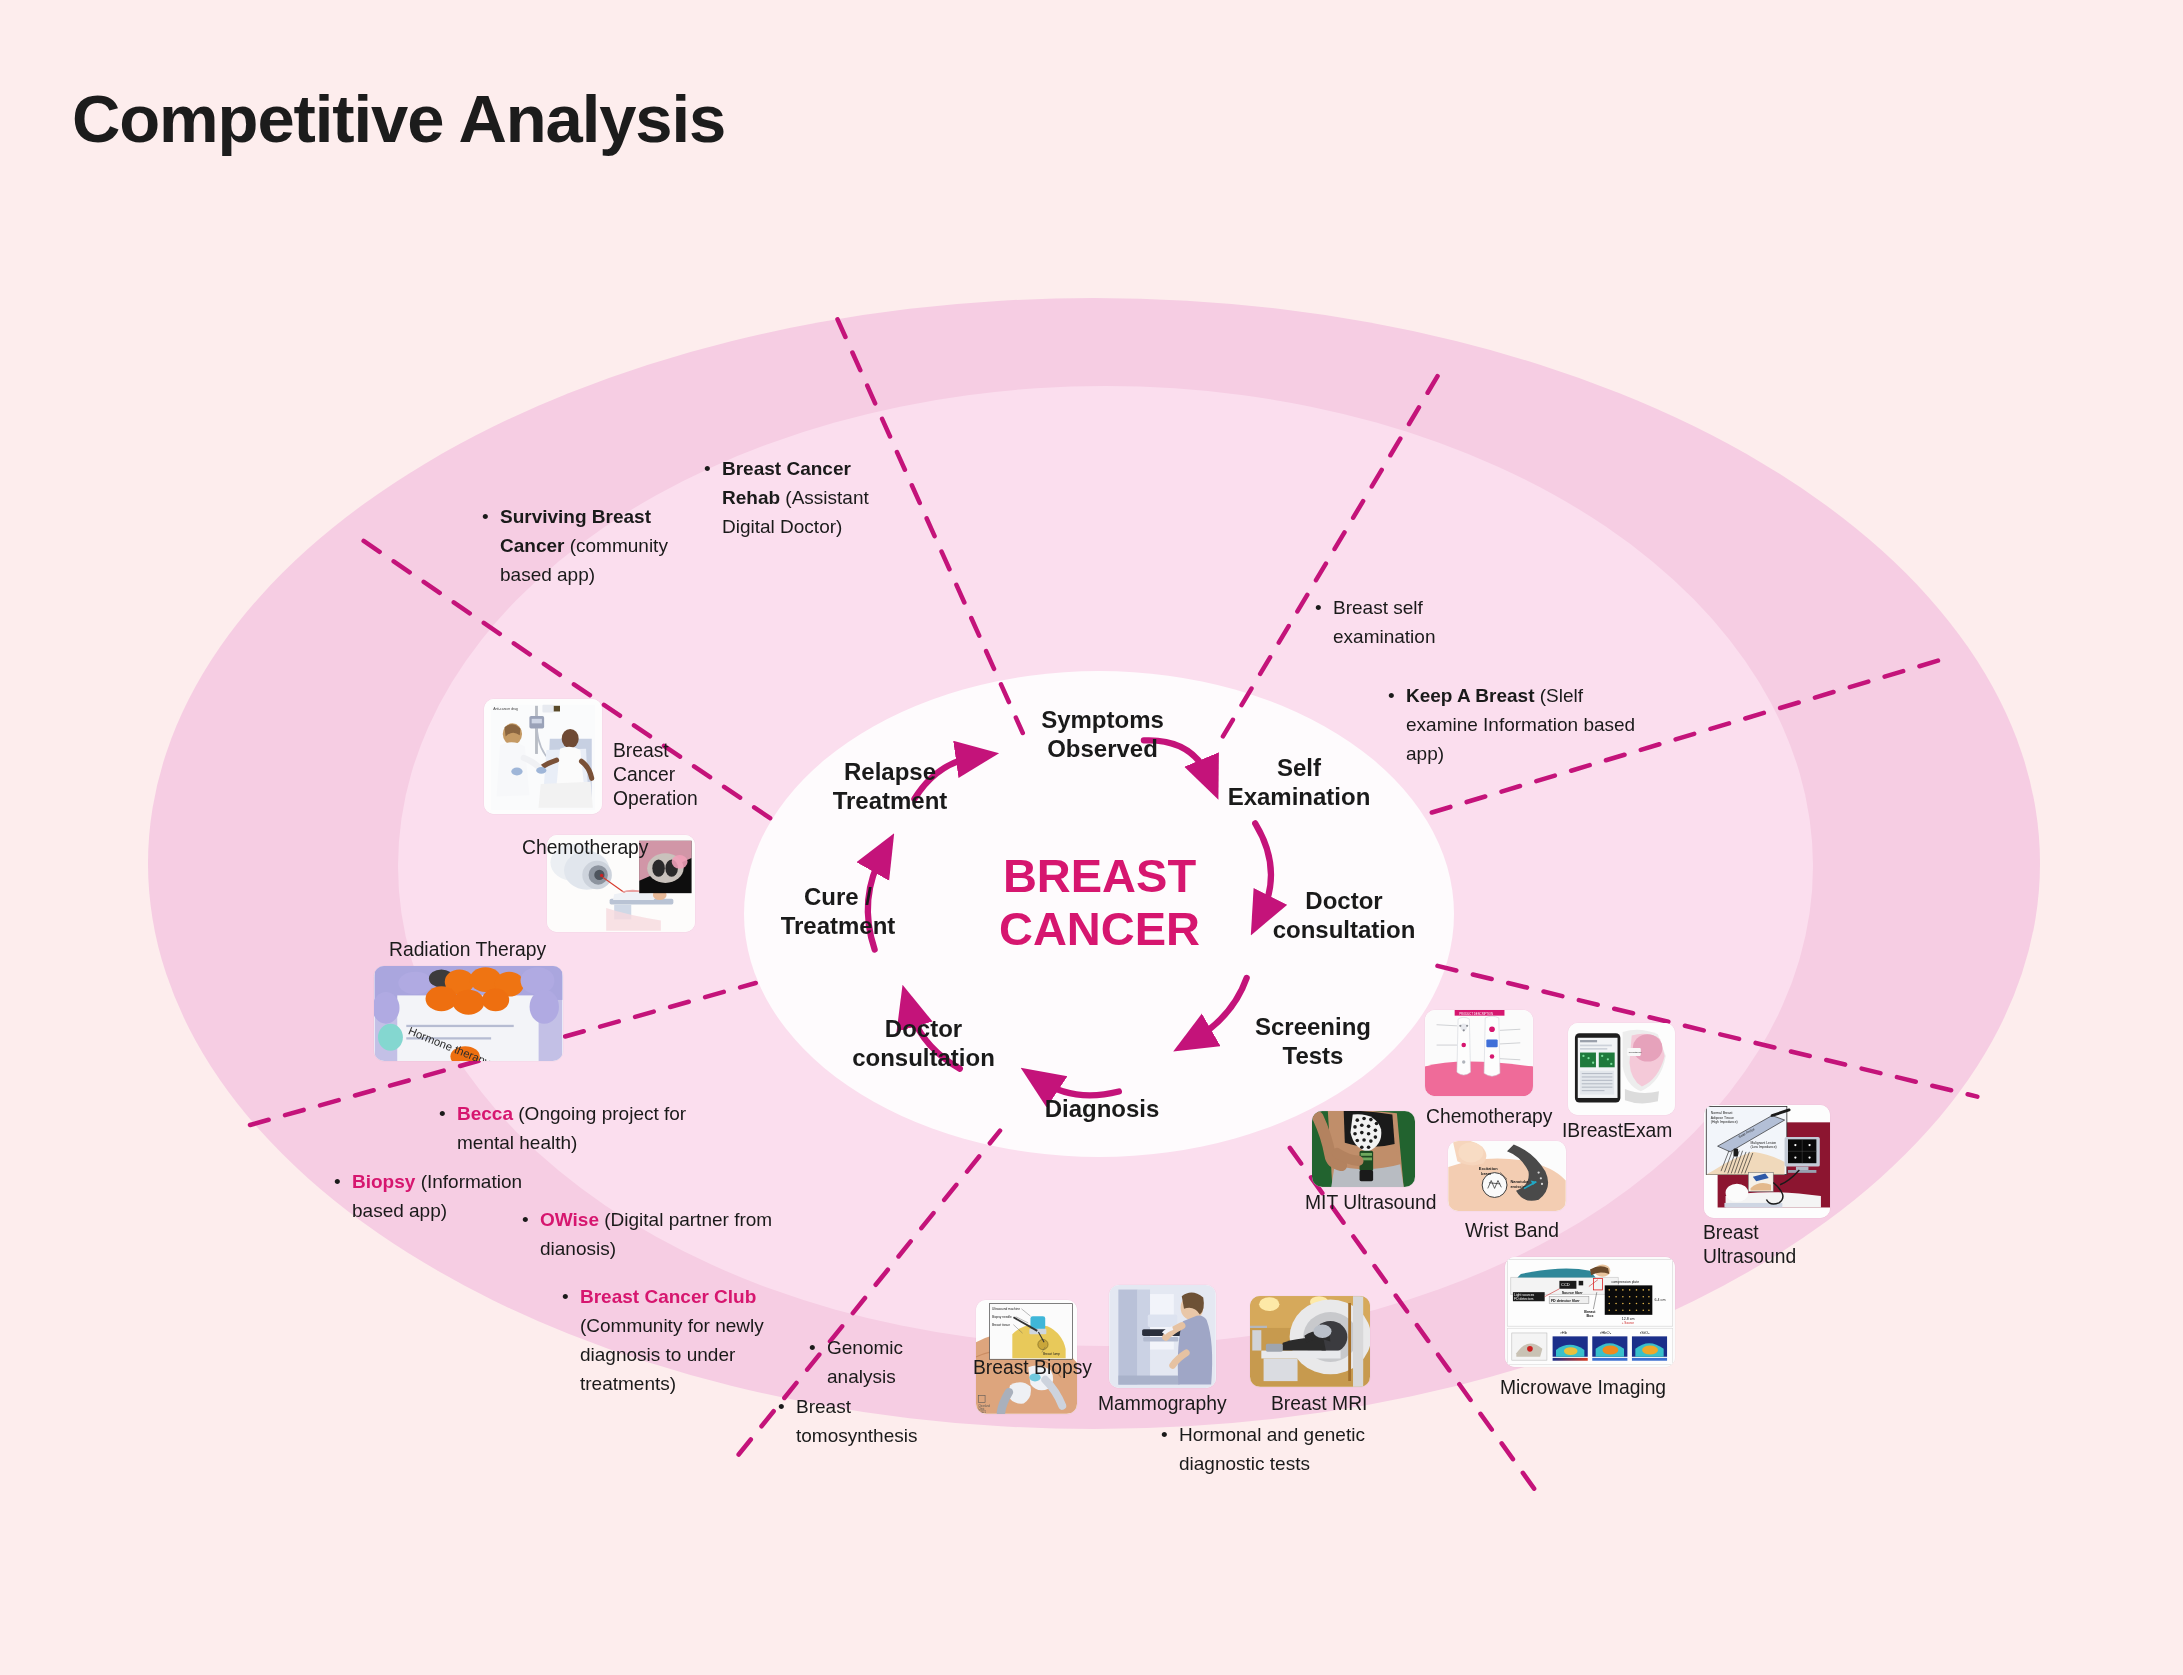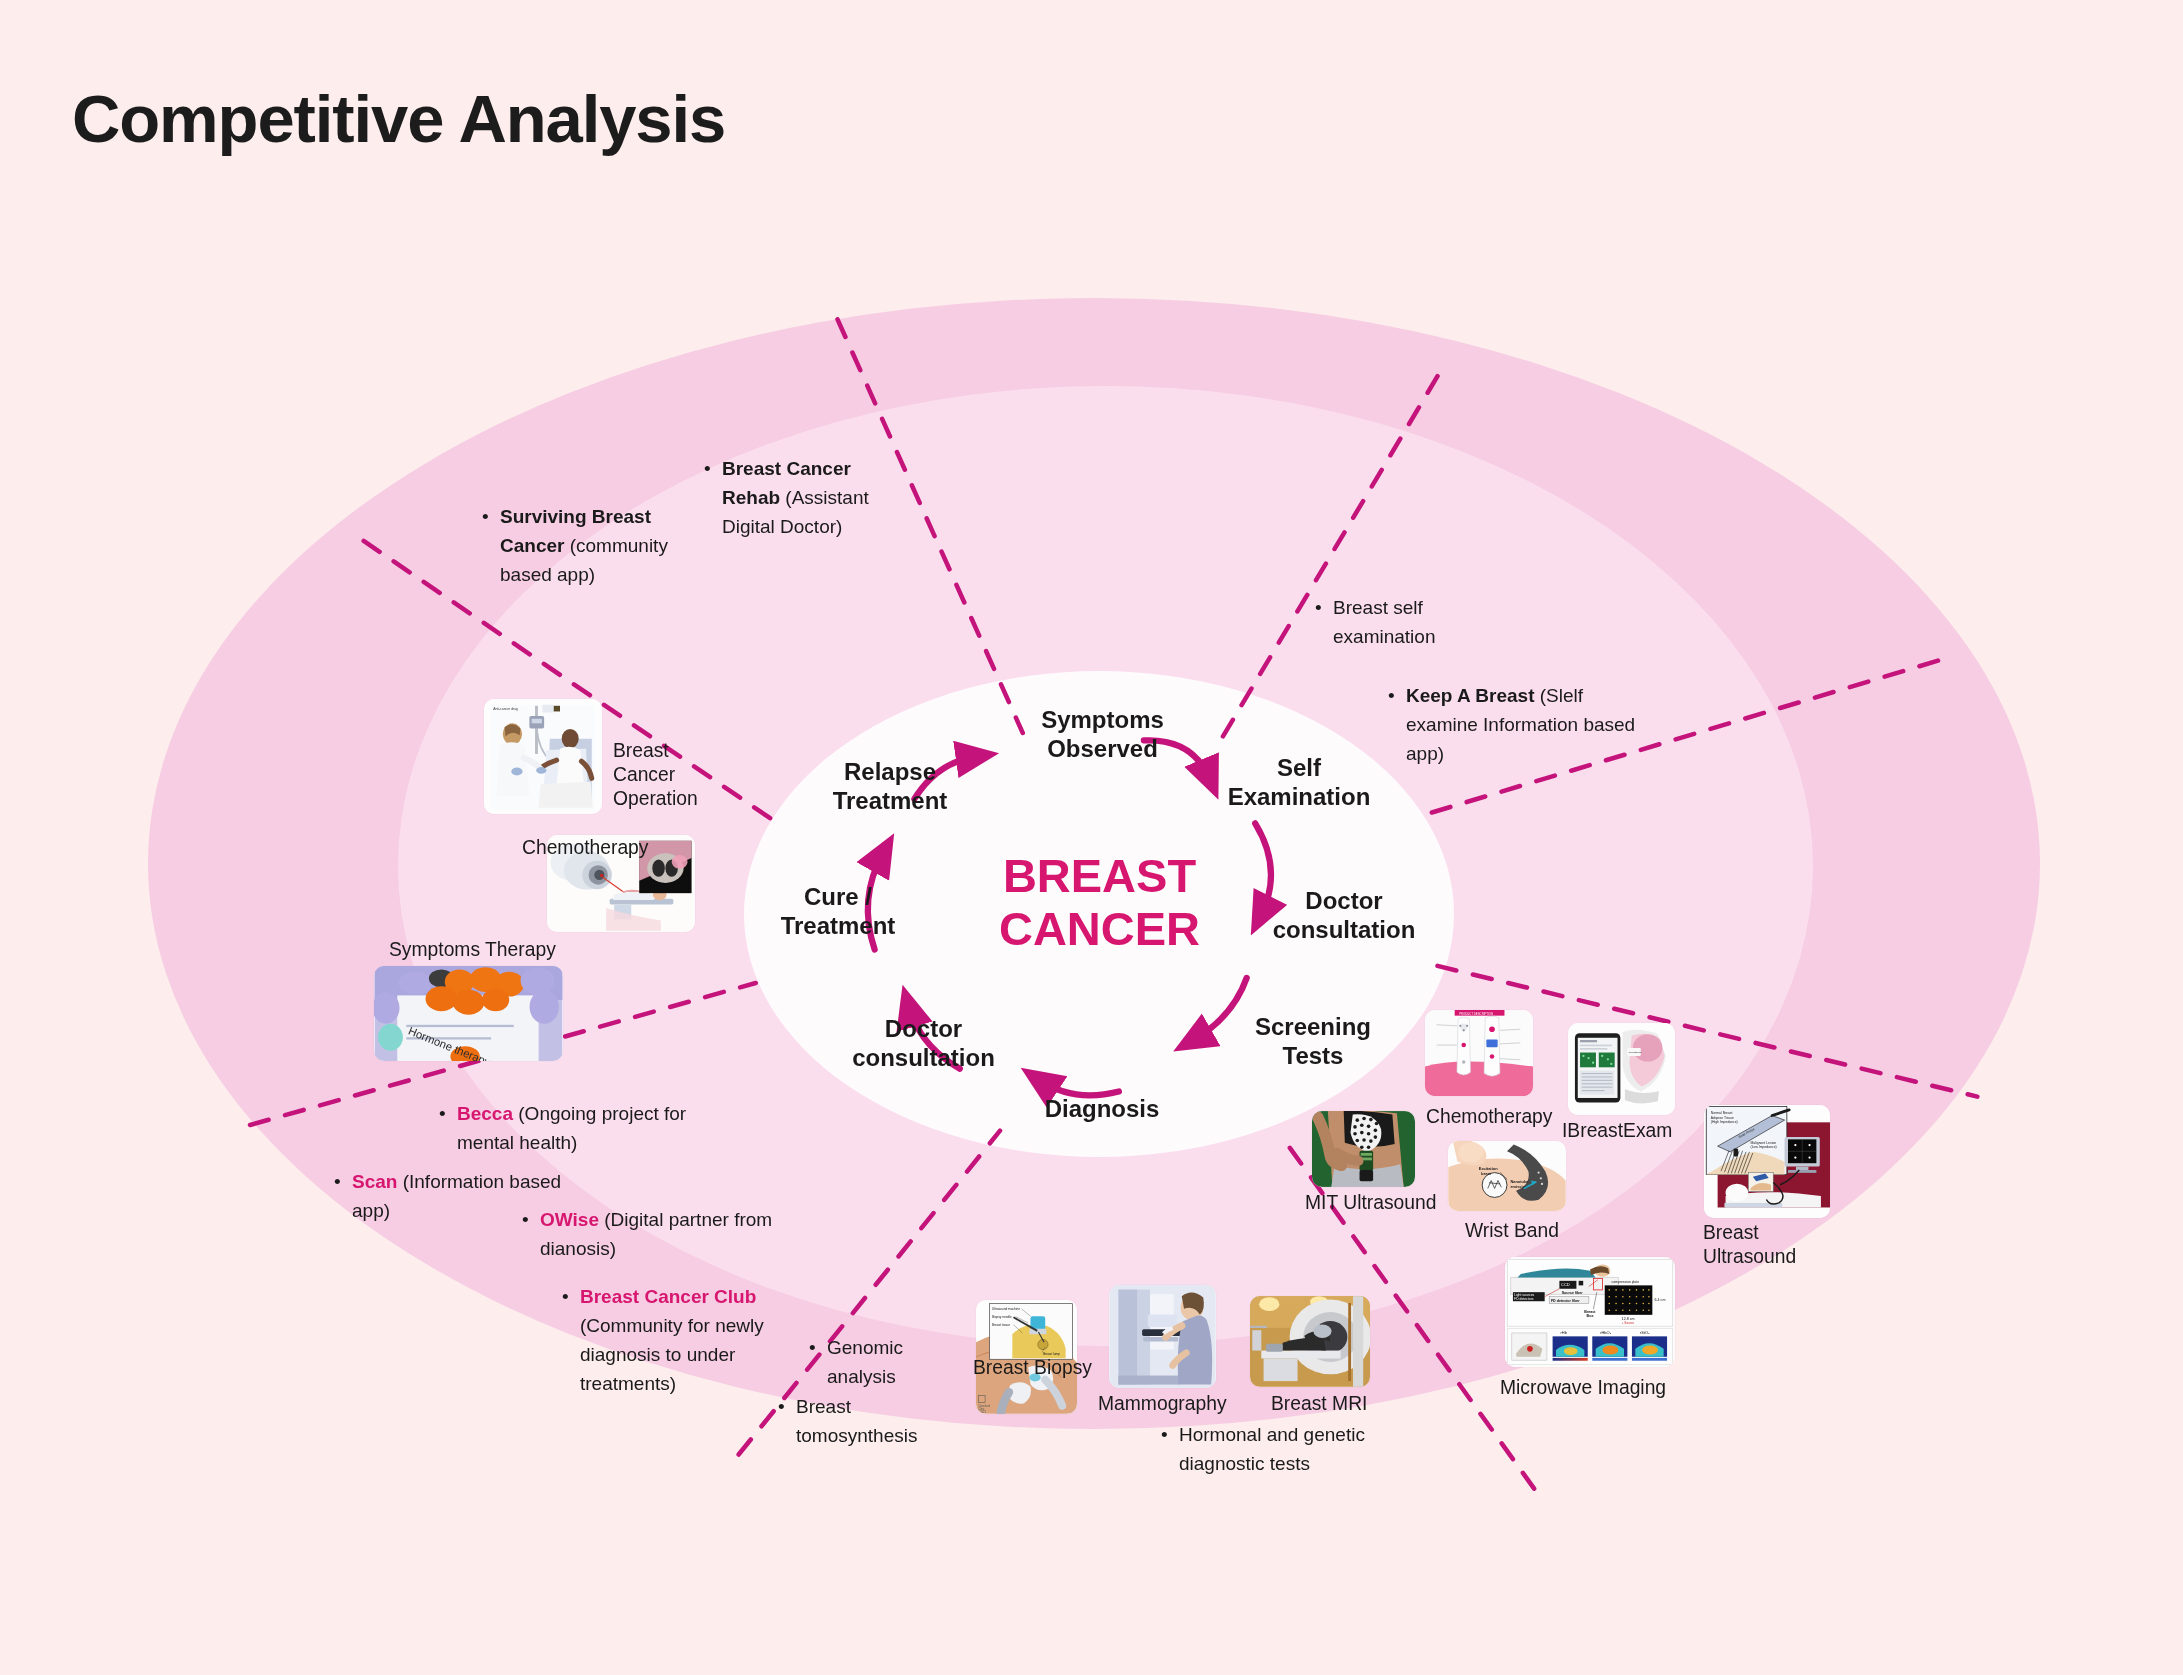--- a/index.html
+++ b/index.html
@@ -159,21 +159,21 @@
     <span class="body"><b>Keep A Breast</b><span> (Slelf examine Information based app)</span></span>
   </div>
 
   <div class="note" style="left:457px;top:1100px;width:244px;">
     <span class="bullet">•</span>
     <span class="body"><b class="brand">Becca</b><span> (Ongoing project for mental health)</span></span>
   </div>
 
   <div class="note" style="left:352px;top:1168px;width:216px;">
     <span class="bullet">•</span>
-    <span class="body"><b class="brand">Scan</b><span> (Information based app)</span></span>
+    <span class="body"><b class="brand">Biopsy</b><span> (Information based app)</span></span>
   </div>
 
   <div class="note" style="left:540px;top:1206px;width:244px;">
     <span class="bullet">•</span>
     <span class="body"><b class="brand">OWise</b><span> (Digital partner from dianosis)</span></span>
   </div>
 
   <div class="note" style="left:580px;top:1283px;width:239px;">
     <span class="bullet">•</span>
     <span class="body"><b class="brand">Breast Cancer Club</b><span> (Community for newly diagnosis to under treatments)</span></span>
@@ -275,21 +275,21 @@
       <ellipse cx="166" cy="64" rx="28" ry="22" fill="#ee6f10"></ellipse>
       <ellipse cx="214" cy="60" rx="24" ry="20" fill="#ee6f10"></ellipse>
       <ellipse cx="288" cy="26" rx="30" ry="24" fill="#b0aae2"></ellipse>
       <ellipse cx="300" cy="72" rx="26" ry="30" fill="#b0aae2"></ellipse>
       <ellipse cx="20" cy="74" rx="24" ry="28" fill="#b0aae2"></ellipse>
       <ellipse cx="28" cy="126" rx="22" ry="24" fill="#84d7d0"></ellipse>
       <ellipse cx="160" cy="160" rx="26" ry="18" fill="#ee6f10"></ellipse>
       <text x="58" y="120" font-size="20" fill="#2b2b2b" transform="rotate(22 58 120)" font-family="Liberation Sans, sans-serif">Hormone therapy</text>
     </svg>
   </div>
-  <div class="img-label" style="left:389px;top:938px;width:227px;">Symptoms Therapy</div>
+  <div class="img-label" style="left:389px;top:938px;width:227px;">Radiation Therapy</div>
 
   <div class="card" style="left:1425px;top:1010px;width:108px;height:86px;">
     <svg viewBox="0 0 190 152">
       <rect width="190" height="152" fill="#fbfbfb"></rect>
       <rect x="0" y="100" width="190" height="52" fill="#e8457f"></rect>
       <path d="M0 100 Q60 82 190 100 L190 152 L0 152 Z" fill="#ef6b99"></path>
       <rect x="52" y="0" width="88" height="10" fill="#d6166f"></rect>
       <text x="60" y="8" font-size="5" fill="#fff" font-family="Liberation Sans, sans-serif">PRODUCT DESCRIPTION</text>
 
       <path d="M58 16 Q68 10 78 16 L80 110 Q68 120 56 110 Z" fill="#fdfdfd" stroke="#cfd3da"></path>

